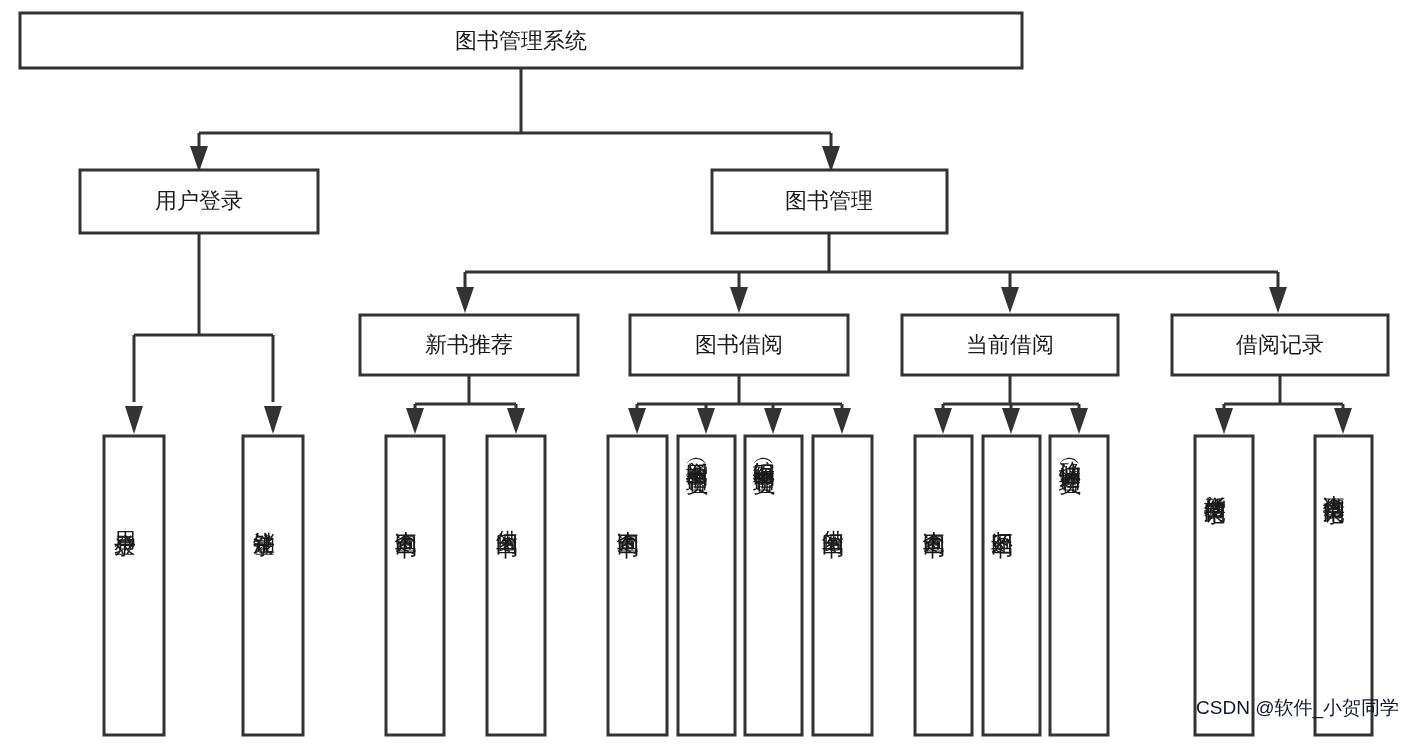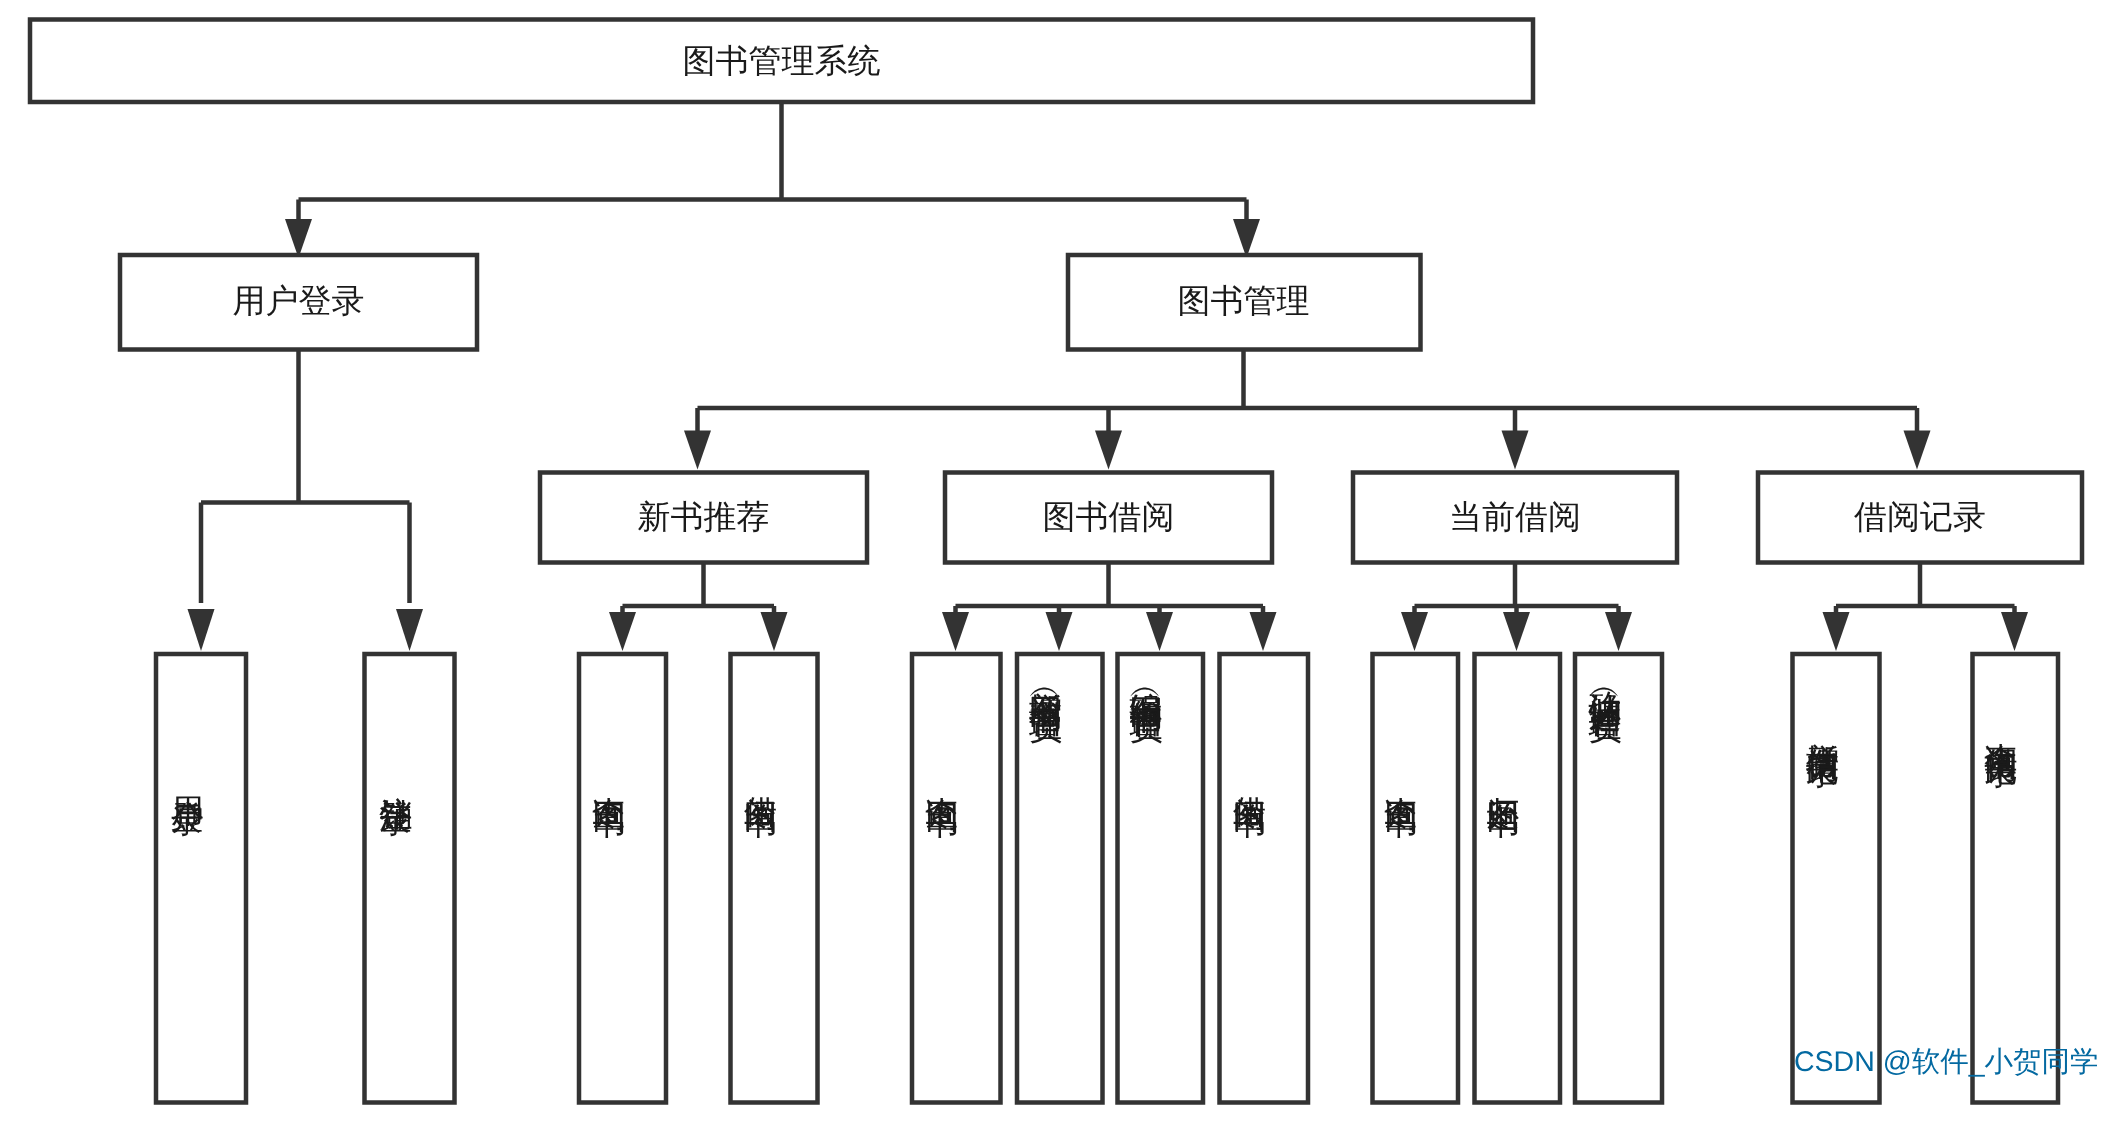--- a/index.html
+++ b/index.html
@@ -55,21 +55,21 @@
   .arrow-head {
     fill: #333333;
     stroke: none;
   }
   .watermark {
     position: absolute;
     right: 6px;
     bottom: 4px;
     font-family: "Liberation Sans", "DejaVu Sans", sans-serif;
     font-size: 19px;
-    color: #0369a1;
+    color: #0f172a;
     white-space: nowrap;
     user-select: none;
   }
 </style>
 </head>
 <body>
 
 <div id="diagram-root">
 
   <svg class="flow" viewBox="0 0 1405 747" xmlns="http://www.w3.org/2000/svg">

